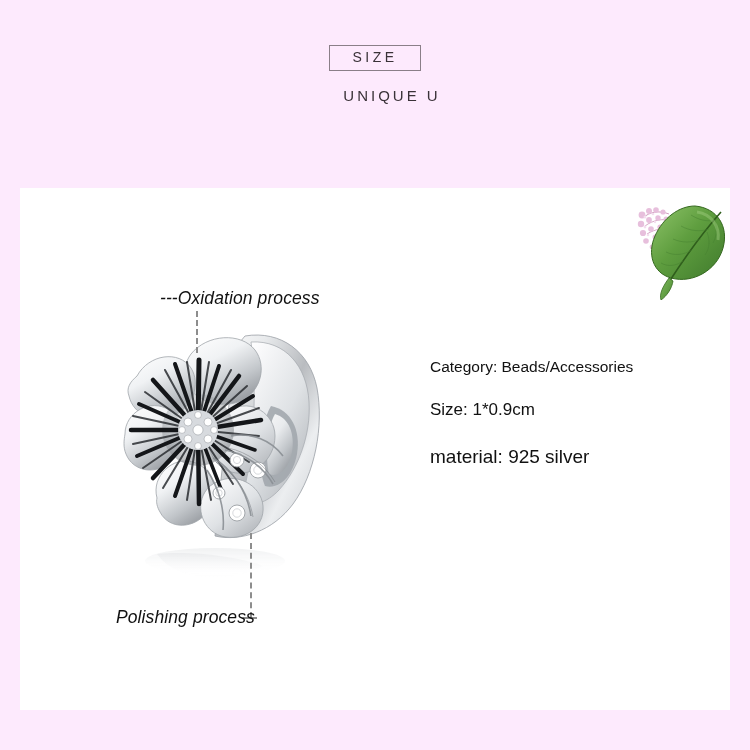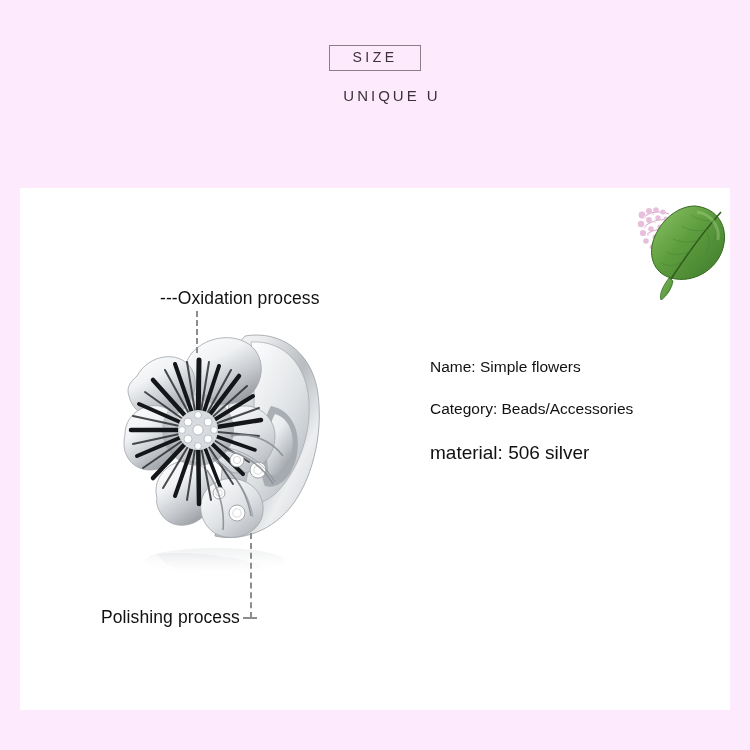--- a/index.html
+++ b/index.html
@@ -83,27 +83,28 @@
     top: 0;
   }
 
   
   .annotation-label {
     position: absolute;
     font-size: 17.5px;
     color: #111111;
     white-space: nowrap;
     letter-spacing: 0.1px;
+    font-style: italic;
   }
   #label-oxidation {
     left: 160px;
     top: 288px;
   }
   #label-polishing {
-    left: 101px;
+    left: 116px;
     top: 607px;
     text-align: right;
   }
   .leader-line {
     position: absolute;
     border-left: 2px dashed #8d8d8d;
     width: 0;
   }
   #leader-top {
     left: 196px;
@@ -382,16 +383,16 @@
 </div>
 
 <div class="annotation-label" id="label-oxidation">---Oxidation process</div>
 <div class="leader-line" id="leader-top"></div>
 
 <div class="leader-line" id="leader-bottom"></div>
 <div id="leader-bottom-tick"></div>
 <div class="annotation-label" id="label-polishing">Polishing process</div>
 
 <div id="spec-list">
-  <div class="spec-row small">Name: Simple flowers</div>
   <div class="spec-row small">Category: Beads/Accessories</div>
-  <div class="spec-row large">material: 506 silver</div>
+  <div class="spec-row medium">Size: 1*0.9cm</div>
+  <div class="spec-row large">material: 925 silver</div>
 </div>
 
 </body></html>

